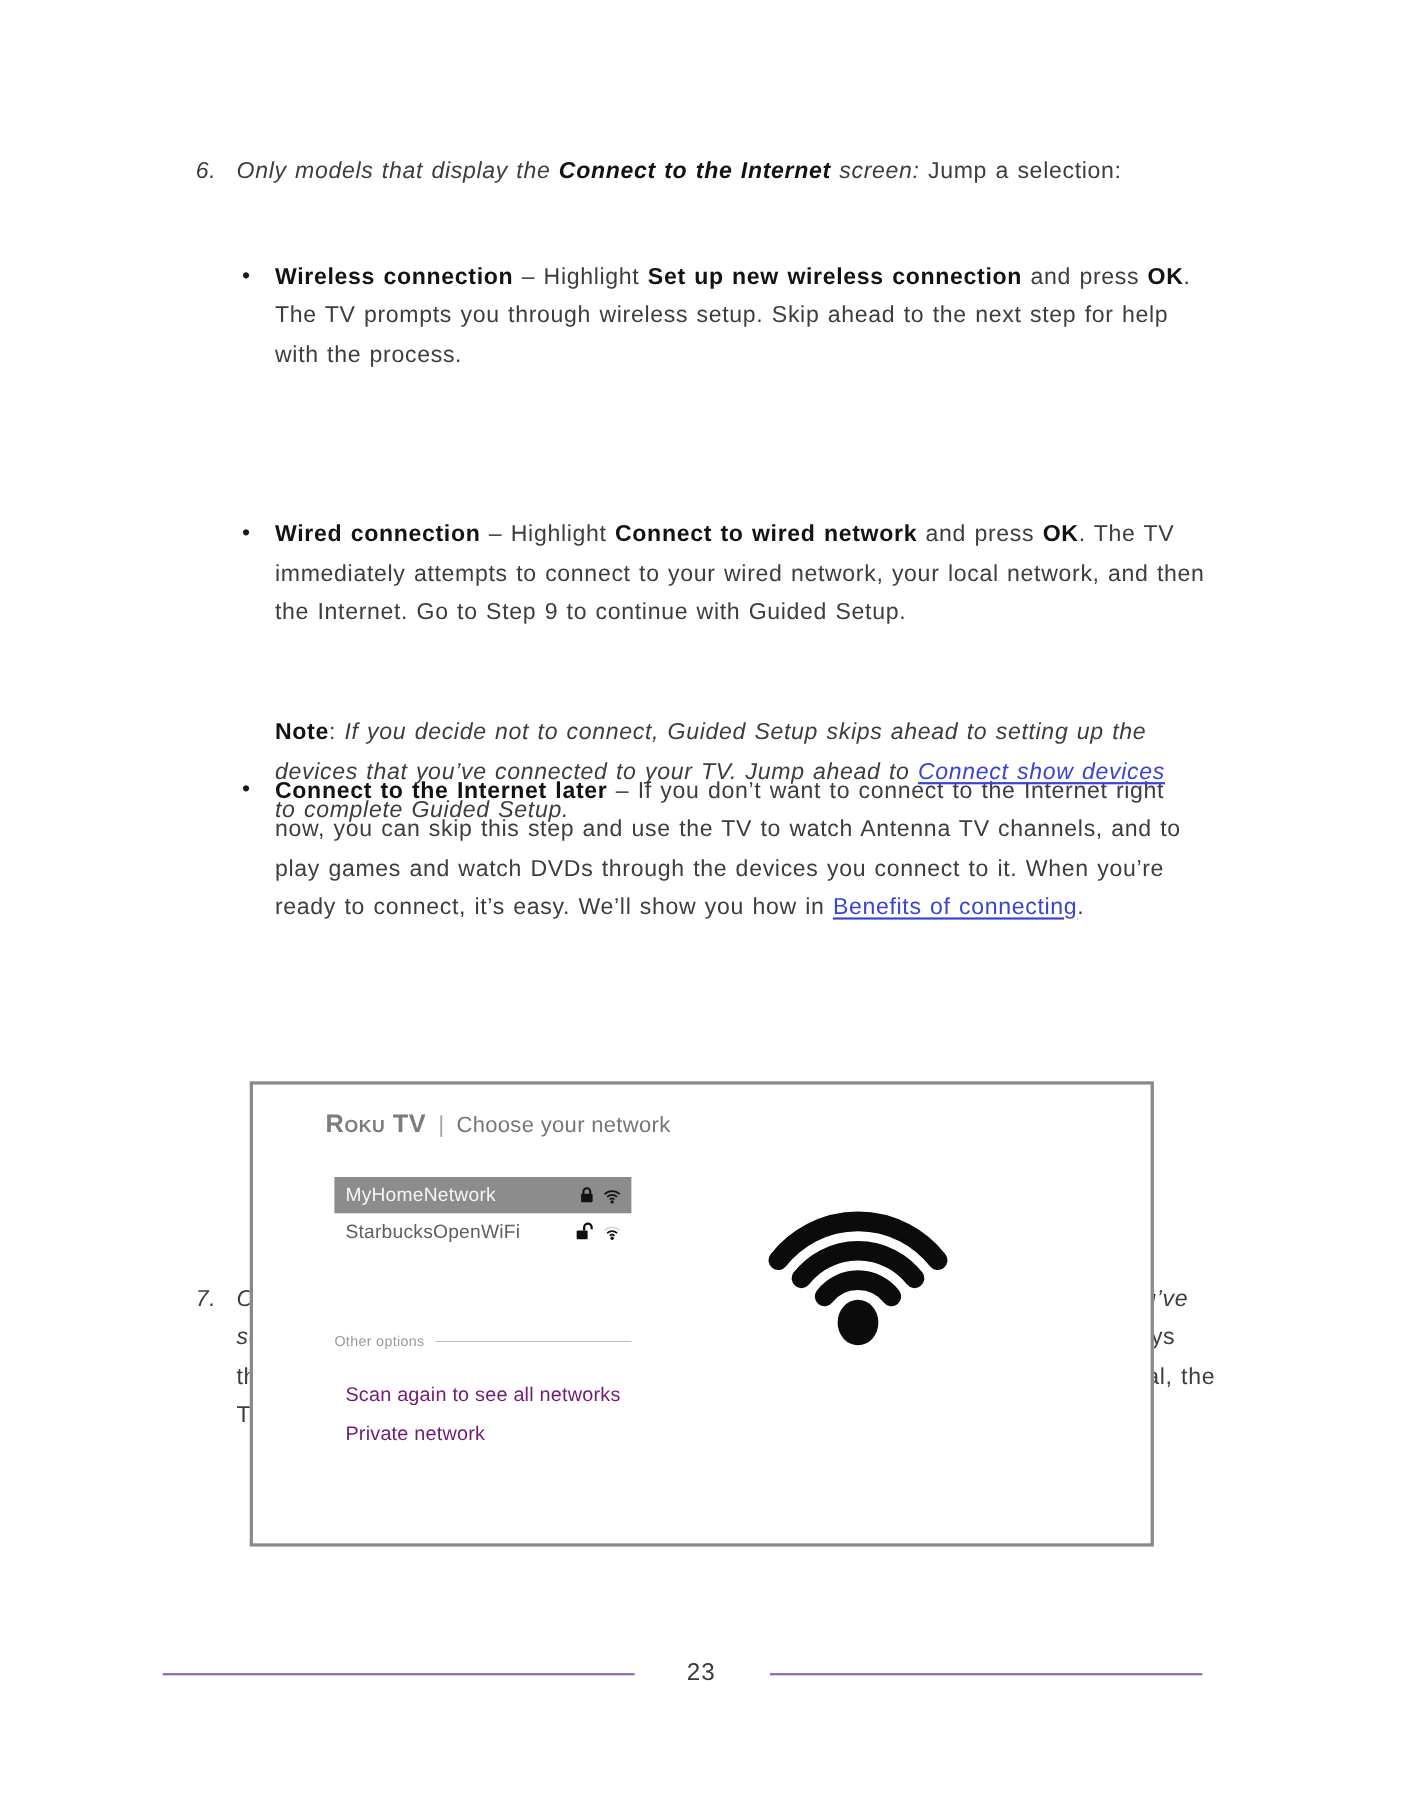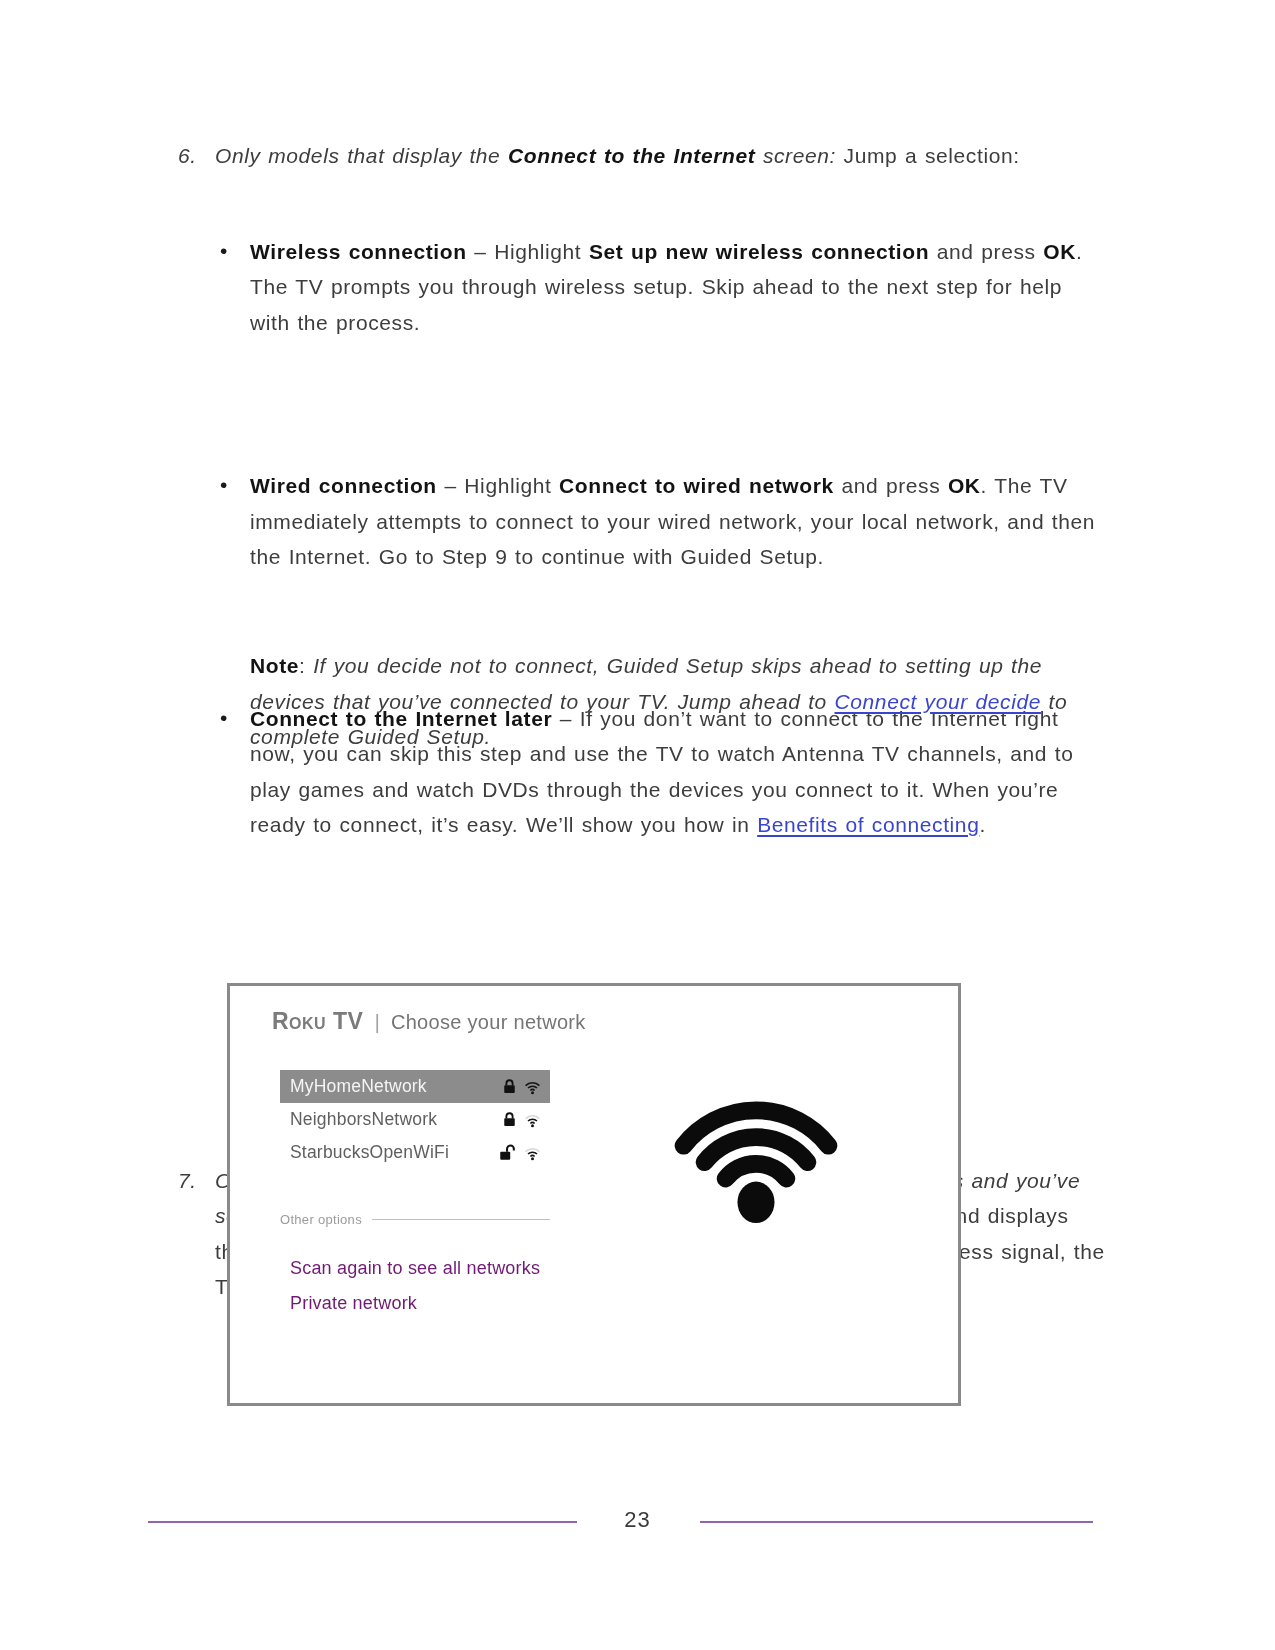--- a/index.html
+++ b/index.html
@@ -8,22 +8,22 @@
   .para{position:absolute;font-size:21px;line-height:35.5px;letter-spacing:0.6px;word-spacing:1.2px;}
   .b{font-weight:bold;color:#131313;}
   .i{font-style:italic;margin-top:44px;}
   .lnk{color:#3a45cf;text-decoration:underline;text-underline-offset:3px;cursor:pointer;}
   .numwrap{padding-left:37px;position:relative;}
   .itemnum{position:absolute;left:0;top:0;font-style:italic;}
   .bullet{padding-left:32px;position:relative;}
   .marker{position:absolute;left:2px;top:-1px;color:#1a1a1a;}
 
   
-  .tvbox{position:absolute;left:227px;top:983px;width:734px;height:423px;
-         border:3px solid #8a8a8a;background:#ffffff;box-sizing:border-box;}
+  .tvbox{position:absolute;left:227px;top:983px;width:822px;height:423px;
+         border:3px solid #8a8a8a;background:#ffffff;box-sizing:border-box;padding-left:24px;}
   .tvinner{position:relative;width:100%;height:100%;}
   .tv-header{position:absolute;left:42px;top:22px;display:flex;align-items:baseline;gap:11px;}
   .roku-brand{font-weight:bold;font-size:23px;color:#7b7b7b;font-variant:small-caps;letter-spacing:0.5px;}
   .tv-pipe{font-size:21px;color:#a5a5a5;font-weight:400;}
   .tv-title{font-size:20px;color:#757575;letter-spacing:0.3px;}
   .netlist{position:absolute;left:50px;top:84px;width:270px;}
   .net-row{height:33px;display:flex;align-items:center;padding:0 8px 0 10px;box-sizing:border-box;}
   .net-row .net-name{font-size:17.5px;color:#5f5f5f;letter-spacing:0.2px;}
   .net-row.sel{background:#8c8c8c;}
   .net-row.sel .net-name{color:#f5f5f5;}
@@ -51,21 +51,21 @@
   <span><span class="i">Only models that display the </span><span class="b i">Connect to the Internet</span><span class="i"> screen:</span><span> Jump a selection:</span></span>
 </div>
 
 <div id="bullets">
     <div class="para bullet" style="left: 218px; top: 198px; width: 852px;"><span class="marker">•</span><span><span class="b">Wireless connection</span><span> – Highlight </span><span class="b">Set up new wireless connection</span><span> and press </span><span class="b">OK</span><span>. The TV prompts you through wireless setup. Skip ahead to the next step for help with the process.</span></span></div>
     <div class="para bullet" style="left: 218px; top: 326px; width: 852px;"><span class="marker">•</span><span><span class="b">Wired connection</span><span> – Highlight </span><span class="b">Connect to wired network</span><span> and press </span><span class="b">OK</span><span>. The TV immediately attempts to connect to your wired network, your local network, and then the Internet. Go to Step 9 to continue with Guided Setup.</span></span></div>
     <div class="para bullet" style="left: 218px; top: 452px; width: 852px;"><span class="marker">•</span><span><span class="b">Connect to the Internet later</span><span> – If you don’t want to connect to the Internet right now, you can skip this step and use the TV to watch Antenna TV channels, and to play games and watch DVDs through the devices you connect to it. When you’re ready to connect, it’s easy. We’ll show you how in </span><a class="lnk" href="#">Benefits of connecting</a><span>.</span></span></div>
   </div>
 
 <div class="para" style="left:250px;top:648px;width:822px;">
-  <span><span class="b">Note</span><span>: </span><span class="i">If you decide not to connect, Guided Setup skips ahead to setting up the devices that you’ve connected to your TV. Jump ahead to </span><a class="i lnk" href="#">Connect your decide</a><span class="i"> to complete Guided Setup.</span></span>
+  <span><span class="b">Note</span><span>: </span><span class="i">If you decide not to connect, Guided Setup skips ahead to setting up the devices that you’ve connected to your TV. Jump ahead to </span><a class="i lnk" href="#">Connect show devices</a><span class="i"> to complete Guided Setup.</span></span>
 </div>
 
 <div class="para numwrap" style="left:178px;top:772px;width:890px;">
   <span class="itemnum">7.</span>
   <span><span class="i">On models that have wireless only, or models with both wired and wireless and you’ve selected </span><span class="b i">Wireless</span><span class="i">:</span><span> The TV scans for the wireless networks within range and displays them in order, with the strongest signals first. In addition to your own wireless signal, the TV might pick up signals from your neighbors.</span></span>
 </div>
 
 <div class="tvbox">
   <div class="tvinner">
     <div class="tv-header">
@@ -80,39 +80,20 @@
           <span class="net-icons">
             <span class="icn">
               <svg viewBox="0 0 24 24" width="17" height="19">
                 <path d="M7.6 10.5V7.6a4.4 4.4 0 0 1 8.8 0v2.9" fill="none" stroke="#111" stroke-width="2.6"></path>
                 <rect x="4.6" y="10.2" width="14.8" height="10.8" rx="1.2" fill="#111"></rect>
               </svg>
             </span>
             <span class="icn">
               <svg viewBox="0 0 24 24" width="19" height="18">
                 <path d="M2.8 10.2a13 13 0 0 1 18.4 0" fill="none" stroke="#141414" stroke-width="2.1"></path>
-                <path d="M6 13.4a8.5 8.5 0 0 1 12 0" fill="none" stroke="#141414" stroke-width="2.1"></path>
-                <path d="M9.2 16.6a4 4 0 0 1 5.6 0" fill="none" stroke="#141414" stroke-width="2.1"></path>
-                <circle cx="12" cy="19.6" r="2" fill="#141414"></circle>
-              </svg>
-            </span>
-          </span>
-        </div>
-        <div class="net-row">
-          <span class="net-name">NeighborsNetwork</span>
-          <span class="net-icons">
-            <span class="icn">
-              <svg viewBox="0 0 24 24" width="17" height="19">
-                <path d="M7.6 10.5V7.6a4.4 4.4 0 0 1 8.8 0v2.9" fill="none" stroke="#111" stroke-width="2.6"></path>
-                <rect x="4.6" y="10.2" width="14.8" height="10.8" rx="1.2" fill="#111"></rect>
-              </svg>
-            </span>
-            <span class="icn">
-              <svg viewBox="0 0 24 24" width="19" height="18">
-                <path d="M2.8 10.2a13 13 0 0 1 18.4 0" fill="none" stroke="#d8d8d8" stroke-width="2.1"></path>
                 <path d="M6 13.4a8.5 8.5 0 0 1 12 0" fill="none" stroke="#141414" stroke-width="2.1"></path>
                 <path d="M9.2 16.6a4 4 0 0 1 5.6 0" fill="none" stroke="#141414" stroke-width="2.1"></path>
                 <circle cx="12" cy="19.6" r="2" fill="#141414"></circle>
               </svg>
             </span>
           </span>
         </div>
         <div class="net-row">
           <span class="net-name">StarbucksOpenWiFi</span>
           <span class="net-icons">

